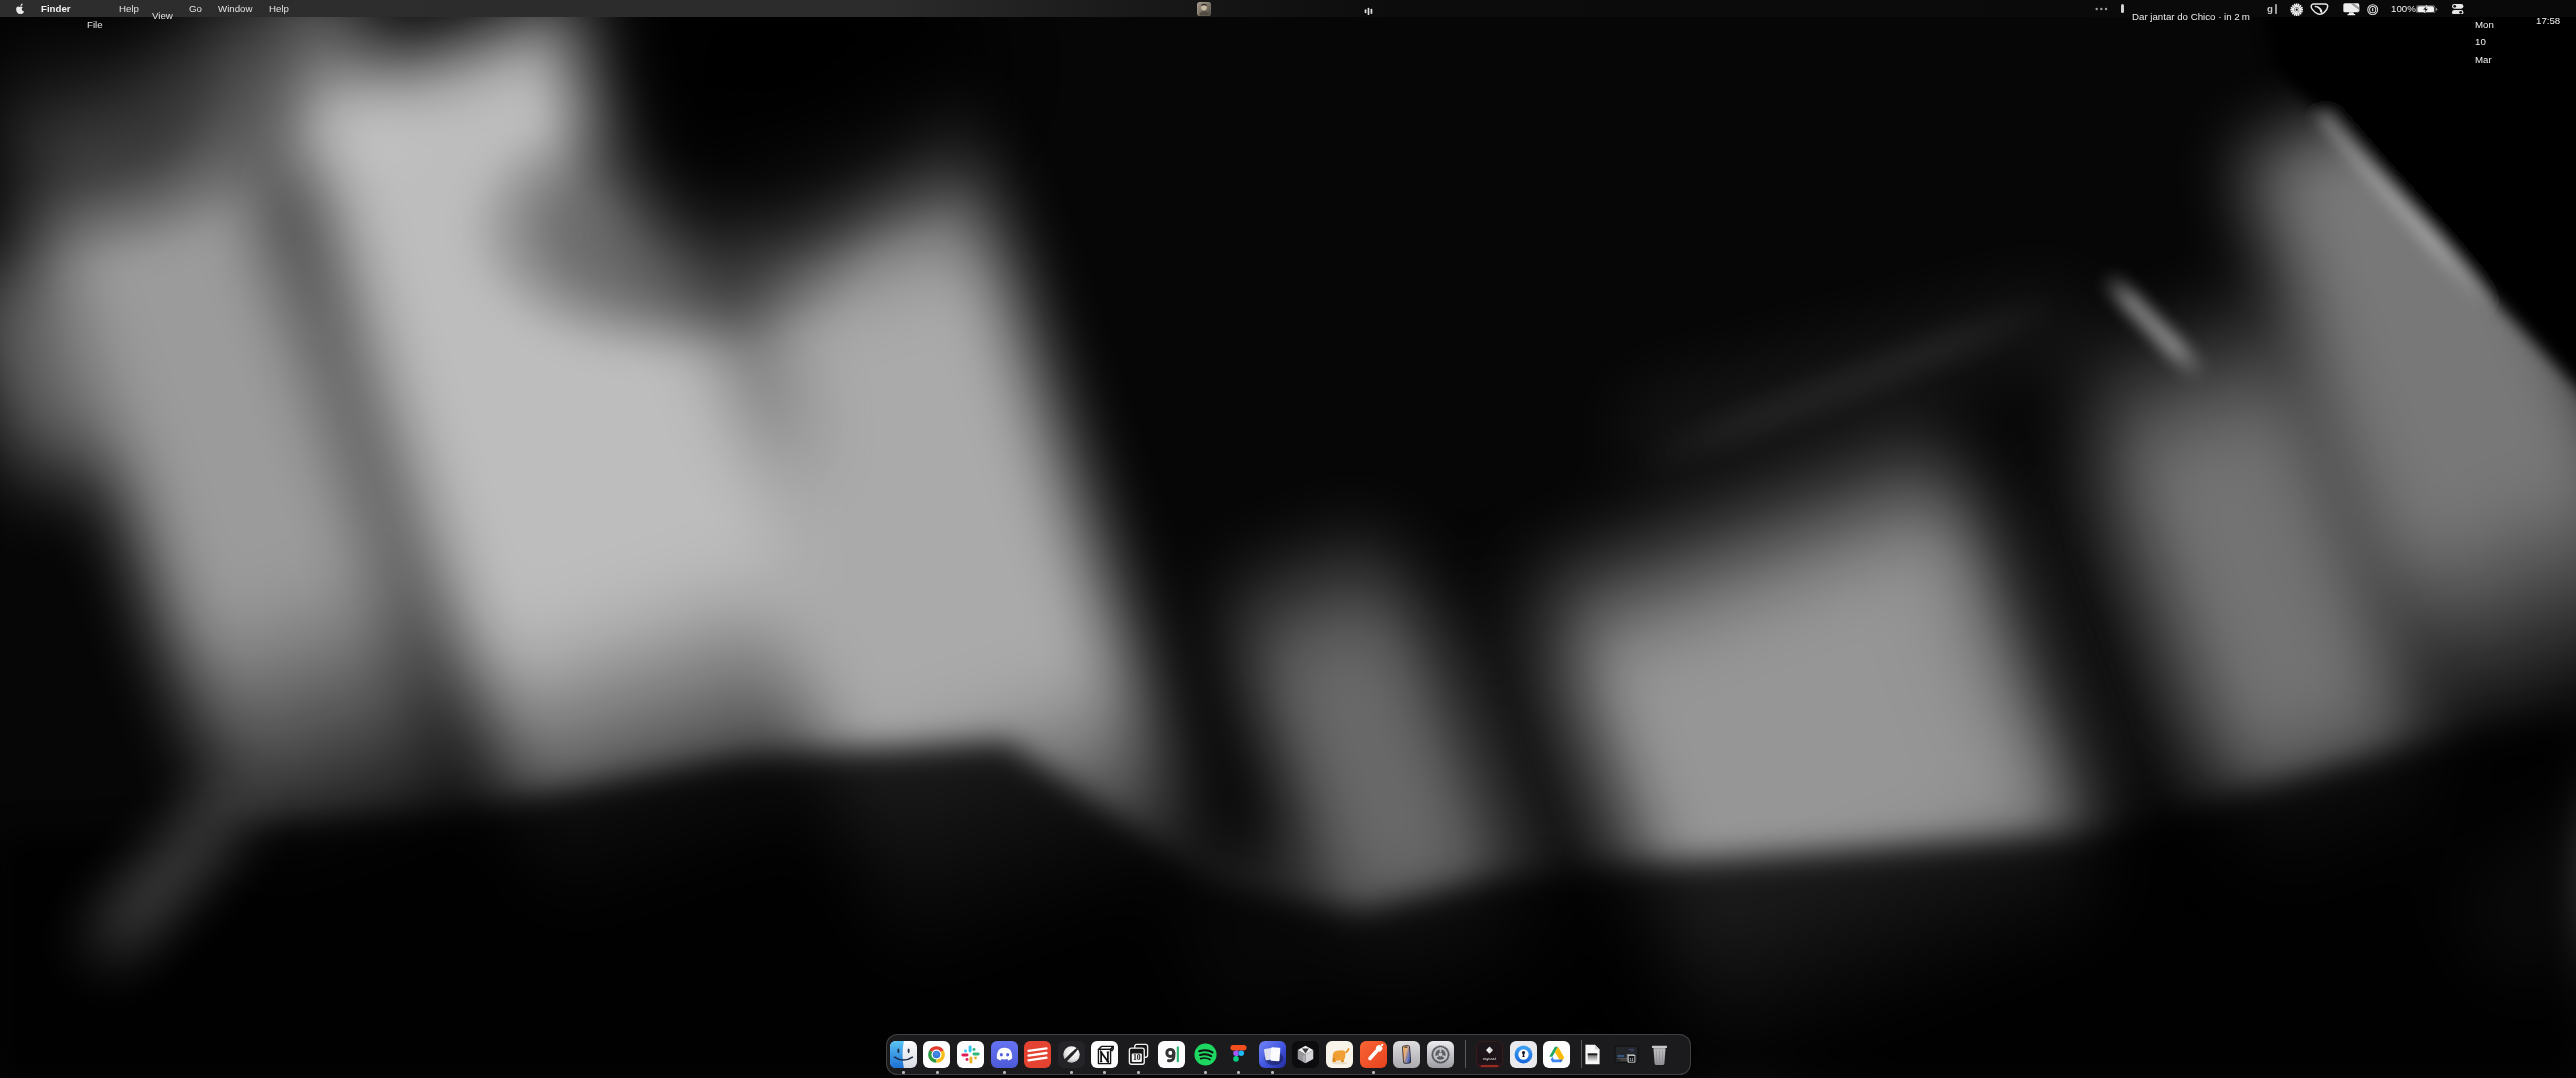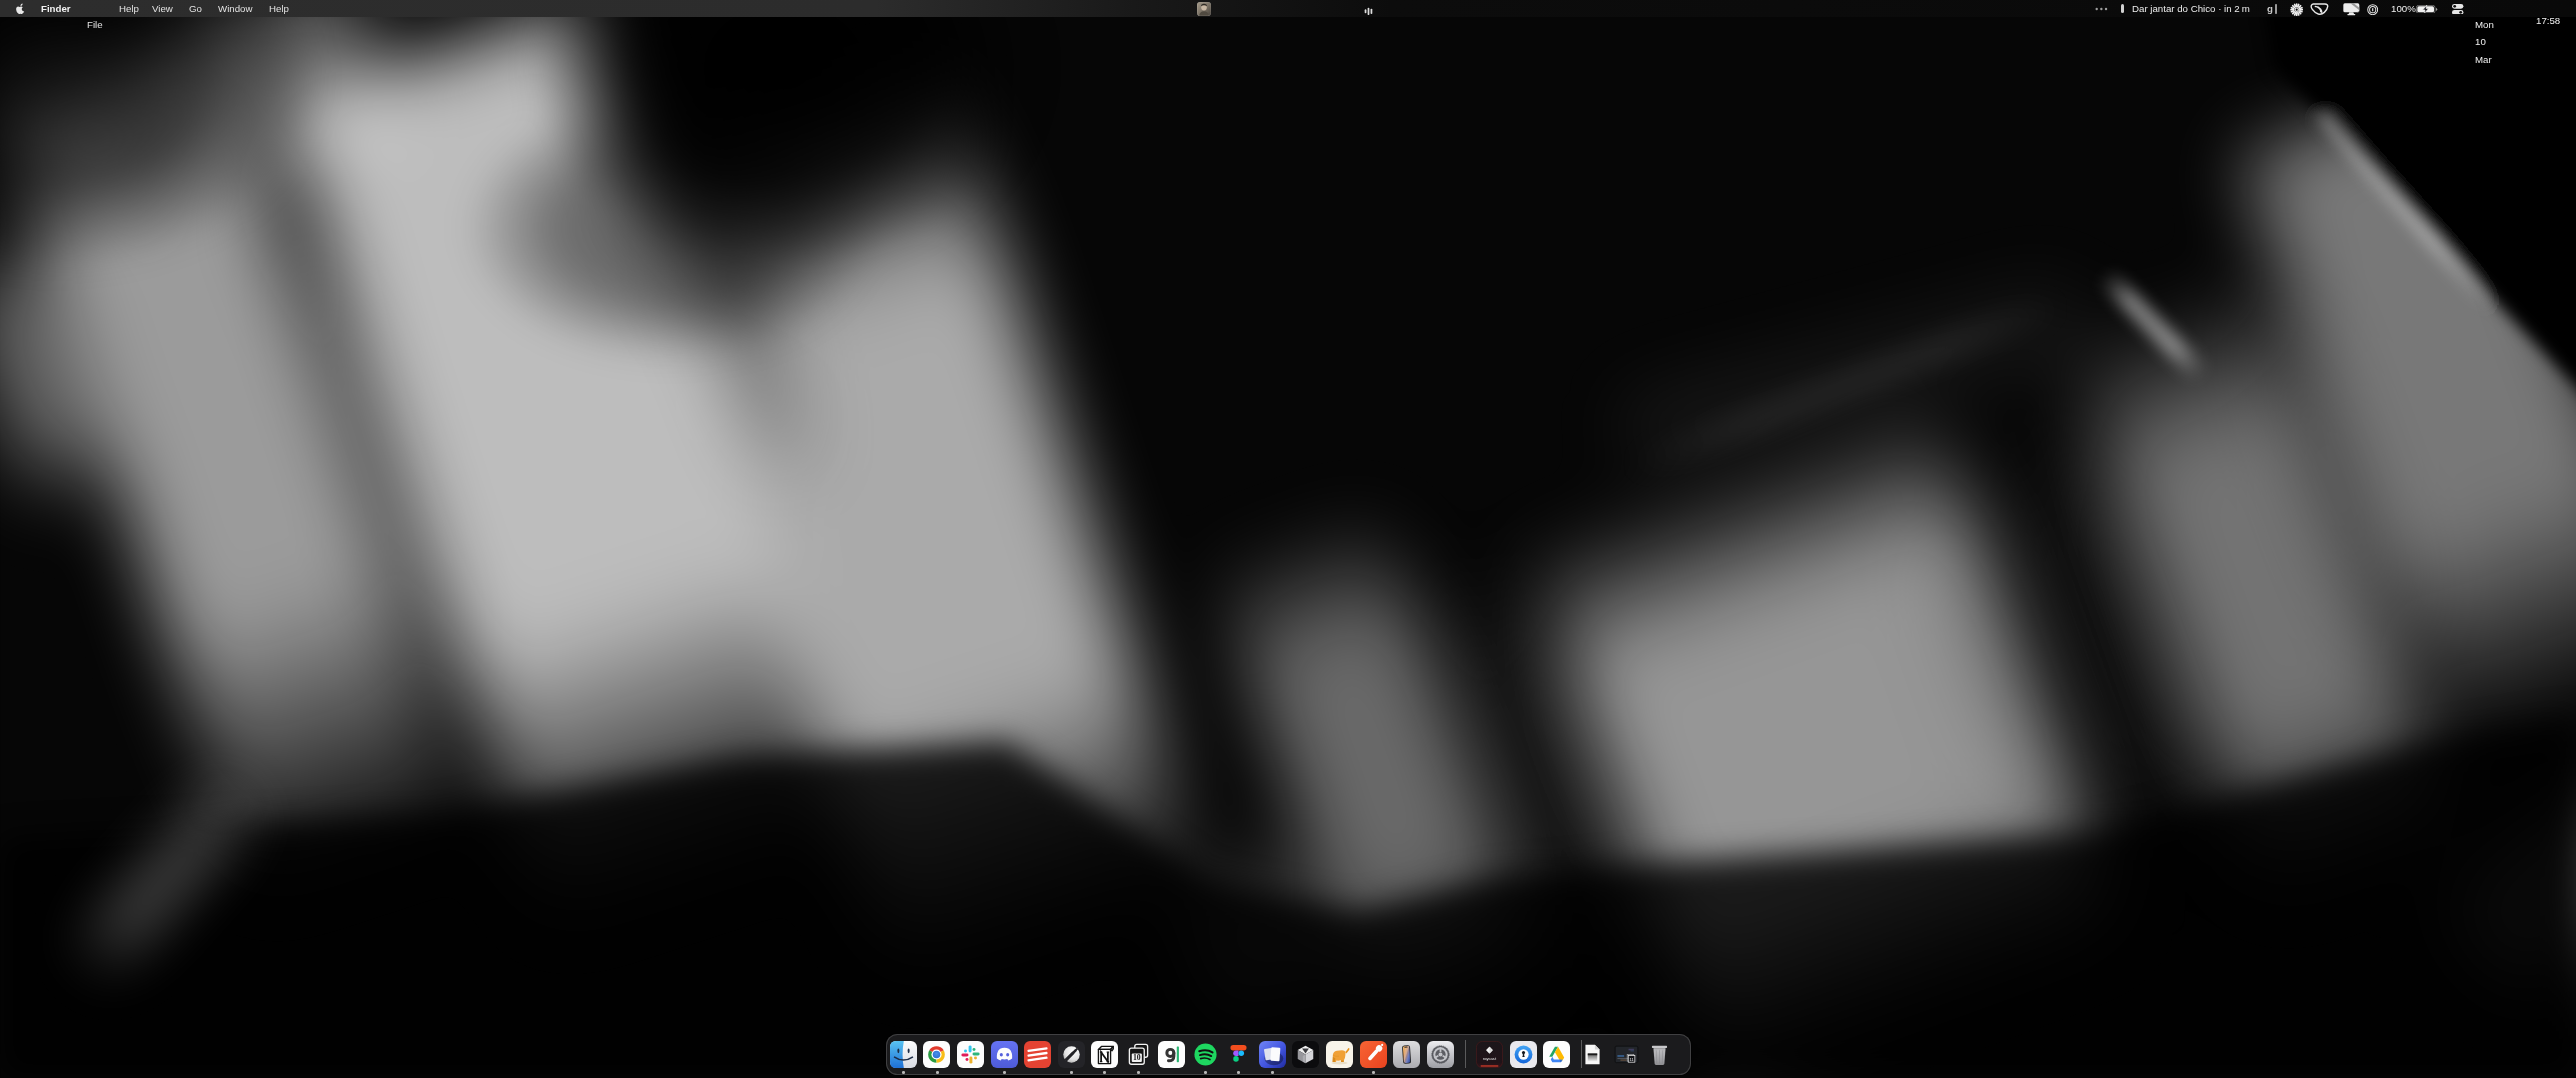--- a/index.html
+++ b/index.html
@@ -96,21 +96,21 @@
   </svg>
 
 <div id="menubar"></div>
 <div style="position:absolute;top:0;left:0;width:2384px;height:17.4px;font-size:9.7px;color:#e2e2e2;">
   <svg style="position:absolute;left:14.8px;top:3.4px" width="11.4" height="11.4" viewBox="0 0 17 17">
     <path fill="#e8e8e8" d="M11.4,0.8c0.1,0.9-0.3,1.8-0.8,2.4C10,3.9,9.1,4.4,8.2,4.3C8.1,3.4,8.5,2.6,9,2C9.6,1.3,10.6,0.8,11.4,0.8z M13.8,12.6c-0.4,0.9-0.9,1.7-1.6,2.5c-0.5,0.6-1.1,1.3-2,1.3c-0.8,0-1.1-0.5-2.1-0.5c-1,0-1.3,0.5-2.1,0.5c-0.9,0-1.5-0.7-2-1.3C2.6,13.4,1.7,11,1.7,8.8c0-2.3,1.5-3.6,3-3.6c0.8,0,1.5,0.6,2,0.6c0.5,0,1.3-0.6,2.3-0.6c0.6,0,1.9,0.1,2.8,1.3c-0.1,0-1.7,1-1.7,2.9C10.2,11.7,12.1,12.4,13.8,12.6z"></path>
   </svg>
   <span style="position:absolute;left:41px;top:0;line-height:17.4px;font-weight:bold;color:#f2f2f2;">Finder</span>
   <span style="position:absolute;left:87px;top:16px;line-height:17.4px;">File</span>
   <span style="position:absolute;left:119px;top:0;line-height:17.4px;">Help</span>
-  <span style="position:absolute;left:152px;top:0;line-height:17.4px;text-align:right;">View</span>
+  <span style="position:absolute;left:152px;top:7px;line-height:17.4px;text-align:right;">View</span>
   <span style="position:absolute;left:189px;top:0;line-height:17.4px;">Go</span>
   <span style="position:absolute;left:218px;top:0;line-height:17.4px;">Window</span>
   <span style="position:absolute;left:269px;top:0;line-height:17.4px;">Help</span>
   <svg style="position:absolute;left:1197px;top:2px" width="14" height="14" viewBox="0 0 21 21">
     <defs>
         <linearGradient id="avb" x1="0" y1="0" x2="1" y2="1">
       <stop offset="0" stop-color="#a59a8a"></stop>
           <stop offset="0.5" stop-color="#7d7467"></stop>
           <stop offset="1" stop-color="#46413a"></stop>
         </linearGradient>  
@@ -128,21 +128,21 @@
     <rect x="1" y="3.5" width="2.6" height="6" rx="1.2" fill="#dedede"></rect>
     <rect x="5.4" y="1" width="2.6" height="11" rx="1.2" fill="#dedede"></rect>
     <rect x="9.8" y="2.5" width="2.6" height="8" rx="1.2" fill="#dedede"></rect>
   </svg>
   <svg style="position:absolute;left:2094px;top:7.4px" width="17.4" height="4" viewBox="0 0 26 6">
     <circle cx="4" cy="3" r="1.8" fill="#9d9d9d"></circle>
       <circle cx="11" cy="3" r="1.8" fill="#9d9d9d"></circle>
       <circle cx="18" cy="3" r="1.8" fill="#9d9d9d"></circle>
   </svg>
   <div style="position:absolute;left:2121px;top:4px;width:3.4px;height:9.4px;background:#d2d2d2;border-radius:1.7px;"></div>
-  <span style="position:absolute;left:2132px;top:0;line-height:17.4px;color:#ececec;">Dar jantar do Chico · in 2 m</span>
+  <span style="position:absolute;left:2132px;top:8px;line-height:17.4px;color:#ececec;">Dar jantar do Chico · in 2 m</span>
   <span style="position:absolute;left:2267px;top:0;line-height:18px;color:#c8c8c8;font-weight:bold;">g</span>
   <div style="position:absolute;left:2275px;top:4px;width:2px;height:10px;background:#9a9a9a;border-radius:0.7px;"></div>
   <svg style="position:absolute;left:2290px;top:2.7px" width="13.4" height="13.4" viewBox="0 0 20 20">
     <g fill="#ededed">
         <circle cx="10" cy="10" r="3.4"></circle>
     <g stroke="#ededed" stroke-width="2.6" stroke-linecap="round">
       <line x1="10" y1="1.6" x2="10" y2="5.2"></line>
           <line x1="10" y1="14.8" x2="10" y2="18.4"></line>
       <line x1="1.6" y1="10" x2="5.2" y2="10"></line>
           <line x1="14.8" y1="10" x2="18.4" y2="10"></line>

